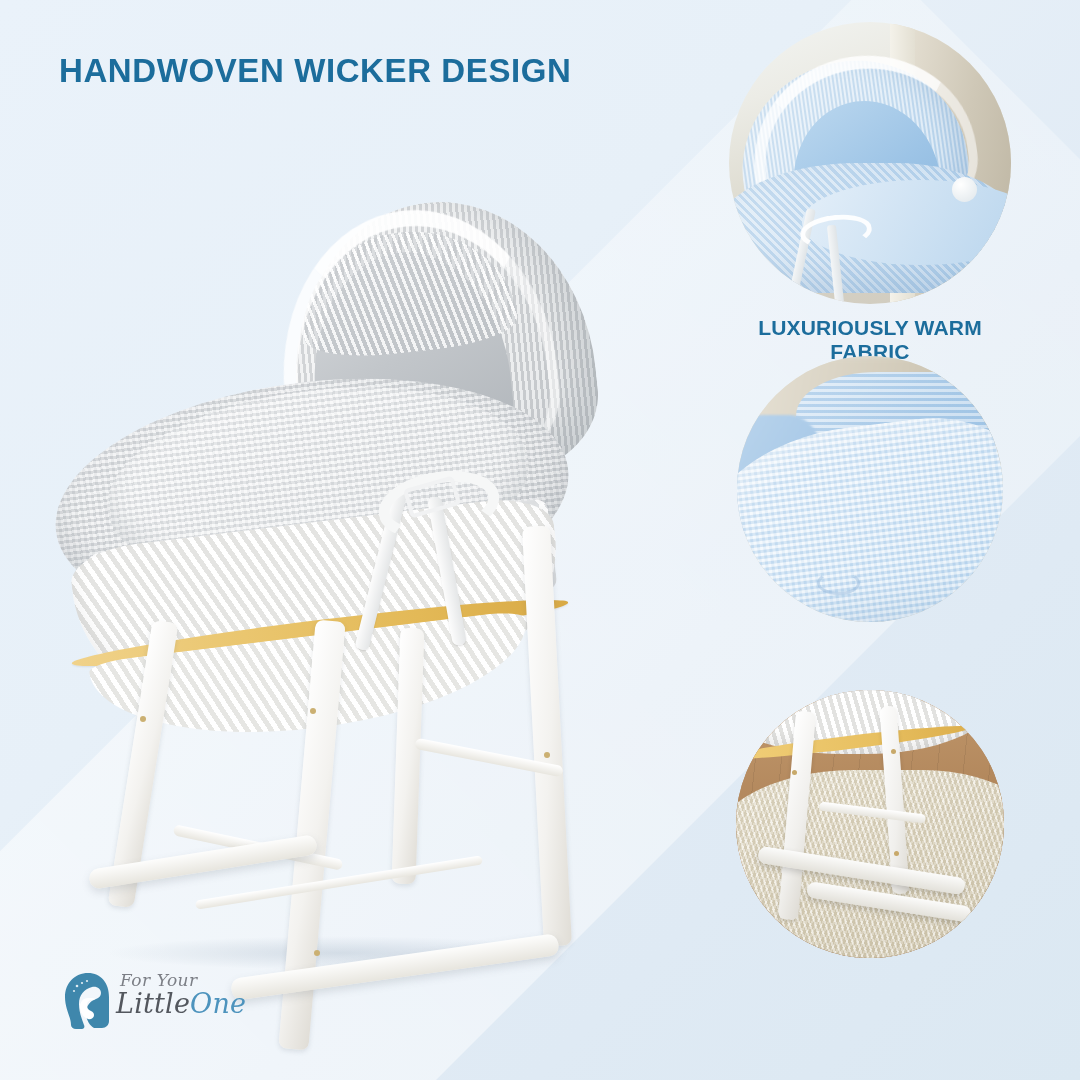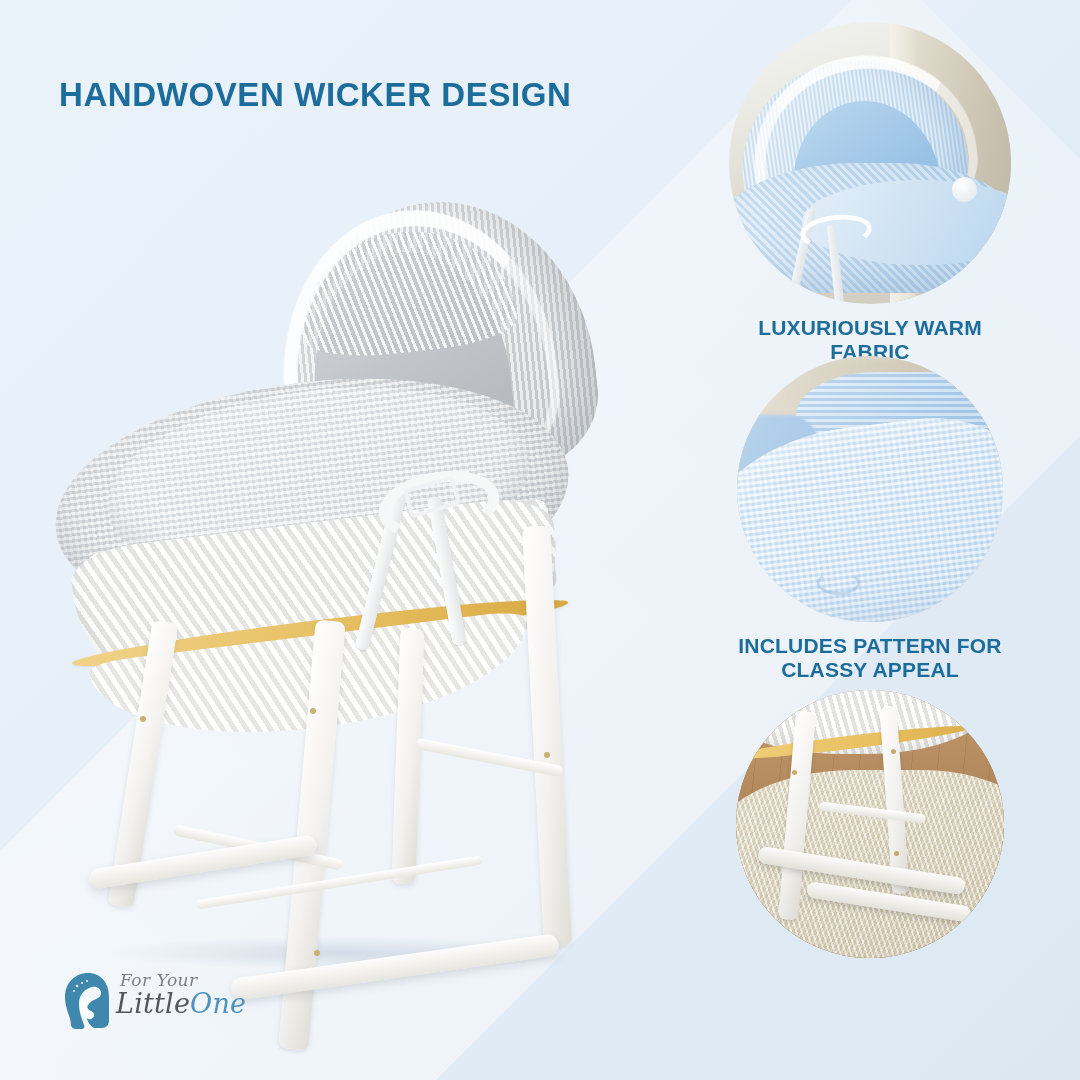--- a/index.html
+++ b/index.html
@@ -28,21 +28,21 @@
   .diag-band .wedge{
     position:absolute;
     left:0;top:560px;
     width:1500px;height:470px;
     background:linear-gradient(90deg,rgba(255,255,255,.55),rgba(255,255,255,.30));
   }
 
   
   .headline{
     position:absolute;
-    left:59px;top:76px;
+    left:59px;top:52px;
     font-size:33px;
     font-weight:800;
     letter-spacing:.6px;
     color:#1c6d9c;
     white-space:nowrap;
   }
 
   
   .right-col{
     position:absolute;
@@ -528,22 +528,20 @@
       <div class="photo-wrap">
         <div class="p2">
           <div class="bg-blur"></div>
           <div class="knob"></div>
           <div class="bumper"></div>
           <div class="sidefold"></div>
           <div class="mattress"></div>
           <div class="seam"></div>
         </div>
       </div>
-      <div class="caption">INCLUDES PATTERN FOR
-CLASSY APPEAL</div>
     </div>
 
     <div class="feature" id="feature-3">
       <div class="photo-wrap">
         <div class="p3">
           <div class="floor"></div>
           <div class="rug"></div>
           <div class="basket-fabric"></div>
           <div class="basket"></div>
           <div class="yellow-trim"></div>

